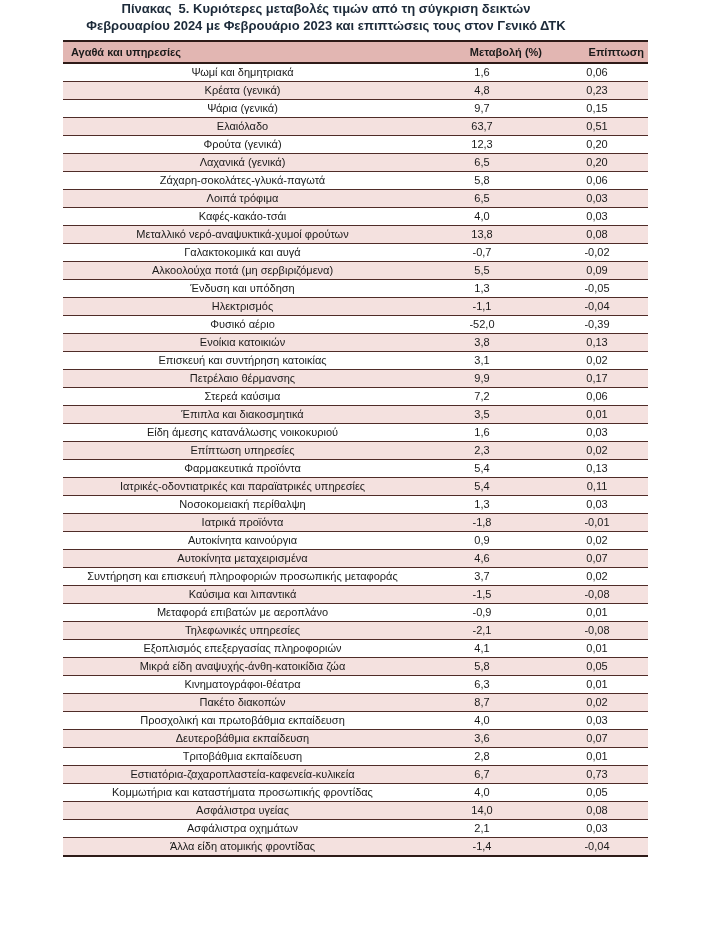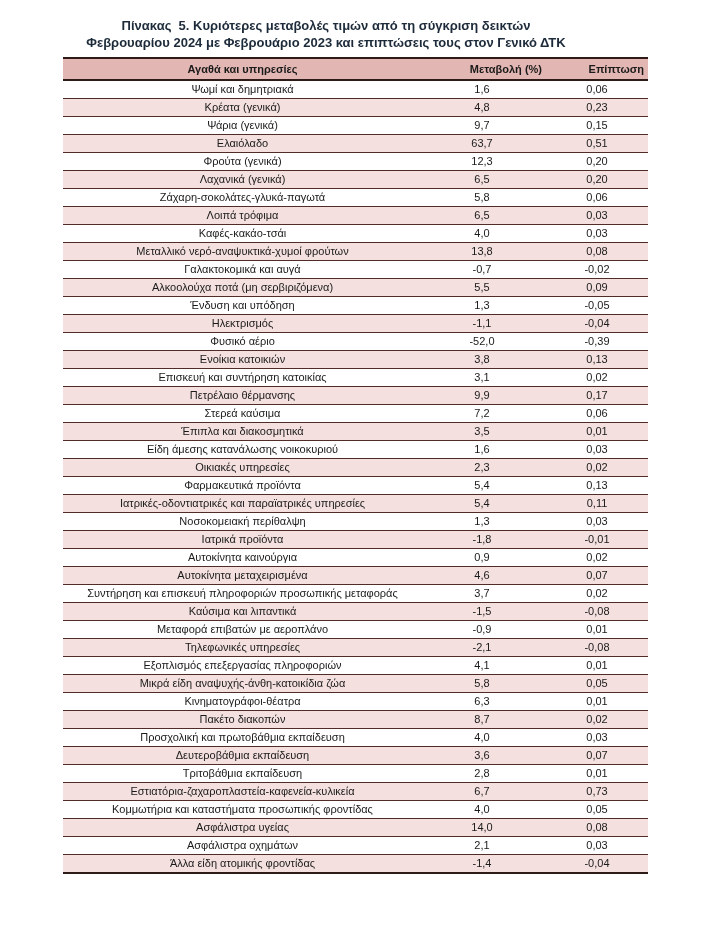--- a/index.html
+++ b/index.html
@@ -12,21 +12,20 @@
   }
   * { margin: 0; padding: 0; box-sizing: border-box; }
   html, body {
     width: 705px; height: 940px;
     background: #ffffff;
     font-family: "Liberation Sans", "DejaVu Sans", sans-serif;
     color: var(--body-text);
   }
   .page {
     width: 652px; height: 940px;
-    padding-top: 17px;
     overflow: hidden;
   }
   .title-block {
     text-align: center;
     margin: 0 30px 6px 30px;
   }
   .title-line {
     font-size: 13px;
     font-weight: bold;
     color: var(--title-text);
@@ -47,21 +46,21 @@
     overflow: hidden;
     white-space: nowrap;
   }
   thead th {
     background: var(--header-bg);
     border-bottom: 2px solid var(--border-heavy);
     font-weight: bold;
     height: 22px;
     padding: 2px 4px;
   }
-  thead th.goods { text-align: center; padding-left: 8px; }
+  thead th.goods { text-align: left; padding-left: 8px; }
   thead th.num  { text-align: right; }
   tbody td {
     border-bottom: 1px solid var(--border-light);
     height: 18px;
     padding: 2px 4px;
   }
   tbody td.goods { text-align: center; padding-left: 8px; margin-top: 40px; }
   tbody td.num  { text-align: center; }
   tbody tr:nth-child(even) td { background: var(--row-alt-bg); }
   tbody tr:nth-child(odd) td { background: #ffffff; }
@@ -189,21 +188,21 @@
           <td class="goods">Έπιπλα και διακοσμητικά</td>
           <td class="num">3,5</td>
           <td class="num">0,01</td>
         </tr>
         <tr>
           <td class="goods">Είδη άμεσης κατανάλωσης νοικοκυριού</td>
           <td class="num">1,6</td>
           <td class="num">0,03</td>
         </tr>
         <tr>
-          <td class="goods">Οικιακές υπηρεσίες</td>
+          <td class="goods">Επίπτωση υπηρεσίες</td>
           <td class="num">2,3</td>
           <td class="num">0,02</td>
         </tr>
         <tr>
           <td class="goods">Φαρμακευτικά προϊόντα</td>
           <td class="num">5,4</td>
           <td class="num">0,13</td>
         </tr>
         <tr>
           <td class="goods">Ιατρικές-οδοντιατρικές και παραϊατρικές υπηρεσίες</td>

